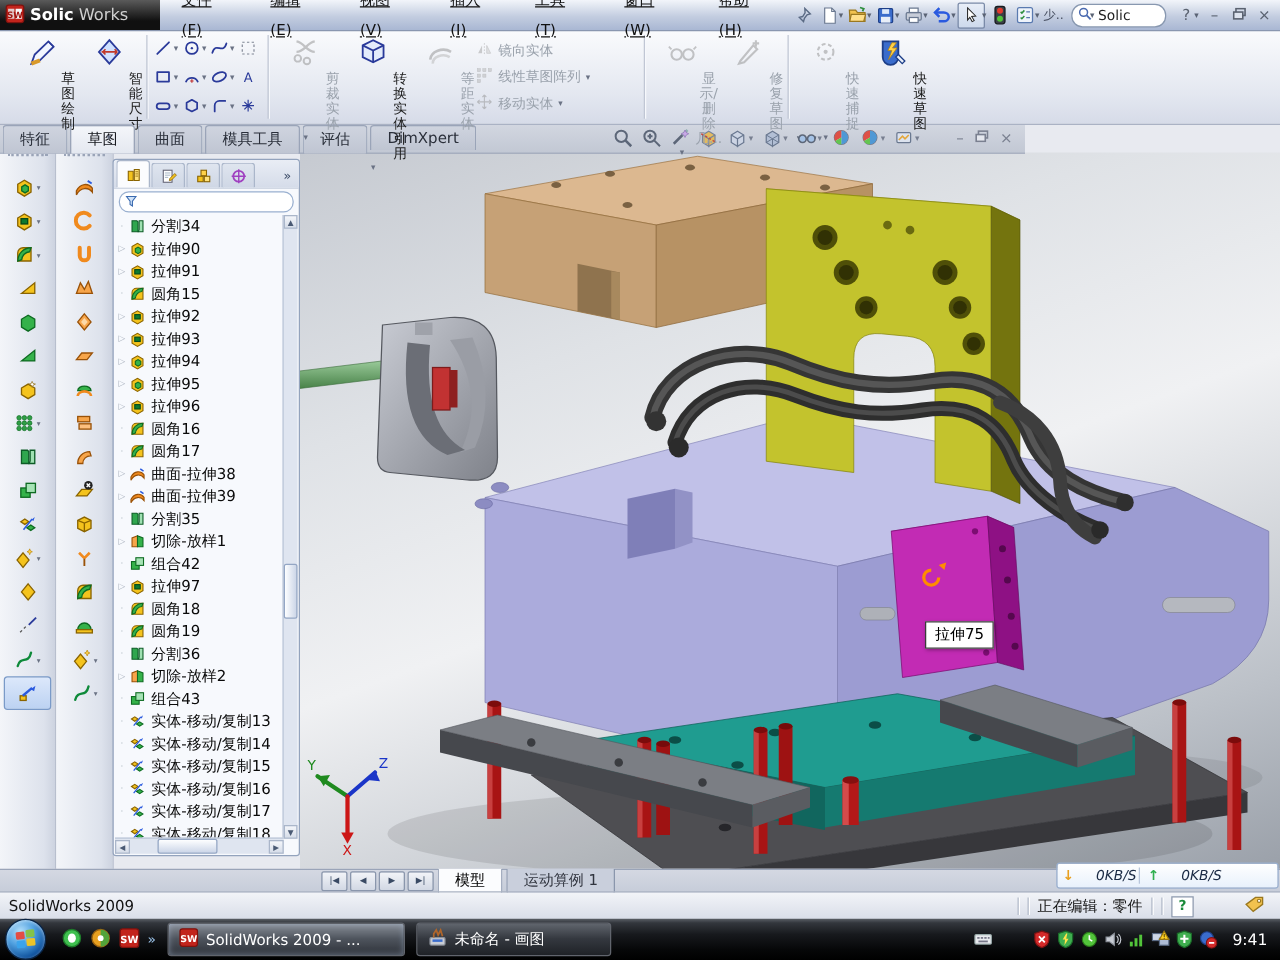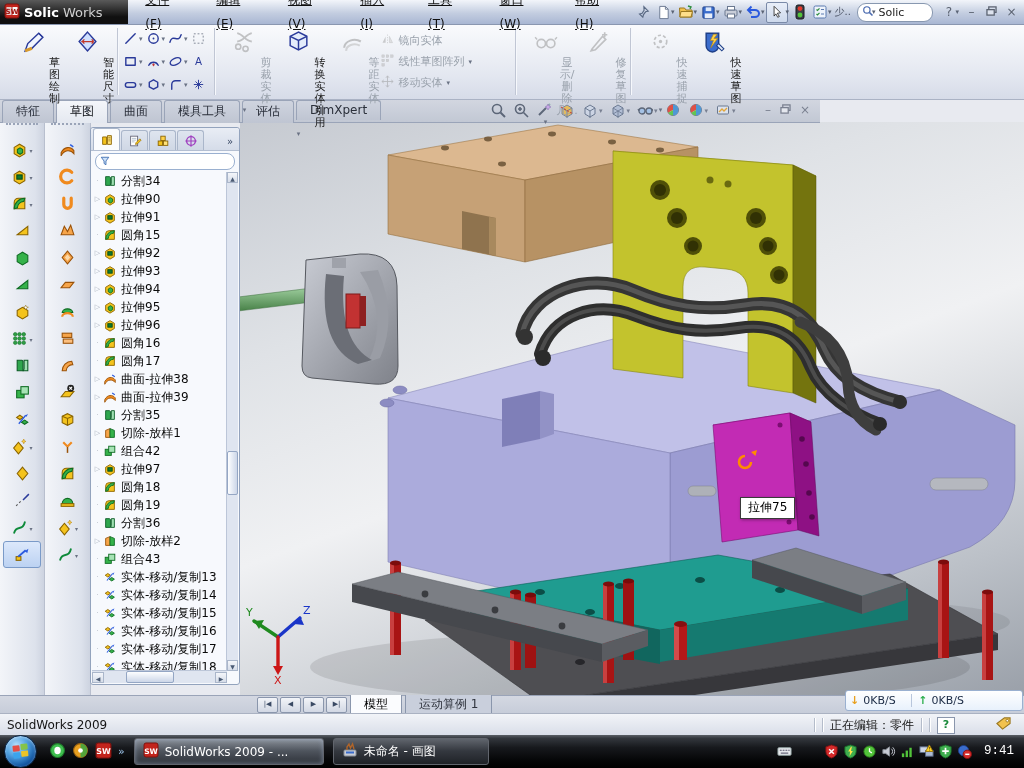--- a/index.html
+++ b/index.html
@@ -90,21 +90,21 @@
     background:linear-gradient(160deg,#c6cad1 0%,#dfe2e6 28%,#f0f1f3 52%,#bcc1c8 82%,#9aa0a9 100%);overflow:hidden;}
   .tooltip75{position:absolute;left:500px;top:375px;background:#ffffff;border:1px solid #3a3a3a;padding:1px 7px 2px;font-size:12px;color:#000;box-shadow:1px 1px 3px rgba(0,0,0,.35);}
 
   .netbox{position:absolute;left:845px;top:690px;width:178px;height:21px;z-index:45;
     background:linear-gradient(#ffffff,#e8f1fc);border:1px solid #9ab0d0;border-radius:3px;box-sizing:border-box;
     display:flex;align-items:center;font-size:11px;color:#1a2a44;}
   .netbox .na{font-weight:bold;margin:0 4px;}
   .netbox .nd{color:#e8a020;}
   .netbox .nu{color:#2faf4f;}
   .netbox .nsep{width:1px;height:13px;background:#b8c6dc;margin:0 2px;}
-  .netbox .nv{width:46px;text-align:left;}
+  .netbox .nv{width:46px;text-align:right;font-style:italic;}
 
   
   .bottombar{position:absolute;left:0;top:695px;width:1024px;height:18px;background:linear-gradient(#d4d8e2,#c6ccd9);border-top:1px solid #9aa4b8;display:flex;align-items:center;z-index:20;}
   .nav-btn{width:19px;height:14px;margin-left:2px;background:linear-gradient(#f2f4f8,#d2d8e4);border:1px solid #8a96ac;border-radius:2px;font-size:7px;color:#3a4a64;text-align:center;line-height:13px;}
   .btab{padding:1px 13px 2px;font-size:12px;border:1px solid #8a96ac;border-top:none;background:#c9cfdc;color:#30343e;margin-left:3px;border-radius:0 0 3px 3px;}
   .btab.act{background:#fbfcfe;color:#000;}
 
   
   .statusbar{position:absolute;left:0;top:713px;width:1024px;height:22px;background:linear-gradient(#f2f4f8,#d8dde8);border-top:1px solid #aab2c2;display:flex;align-items:center;z-index:21;}
   .sb-left{margin-left:7px;font-size:12px;color:#141414;}
@@ -122,21 +122,21 @@
   .flag{position:absolute;left:8px;top:8px;width:16px;height:15px;transform:rotate(-6deg);}
   .flag i{position:absolute;width:7px;height:6px;border-radius:1px;opacity:.95;}
   .f1{left:0;top:1px;background:#e8473a;}  .f2{left:8px;top:0;background:#86c440;}
   .f3{left:0;top:8px;background:#3aa3ec;}  .f4{left:8px;top:7px;background:#f6c61e;}
   .ql{display:flex;align-items:center;gap:6px;margin-left:12px;}
   .chev{color:#9fc8ef;font-size:11px;margin-left:6px;}
   .task{height:25px;border-radius:3px;border:1px solid #61656d;display:flex;align-items:center;gap:6px;padding:0 8px;margin-left:9px;
     background:linear-gradient(#60656d,#34383f 48%,#1f2227);max-width:176px;}
   .task.act{background:linear-gradient(#8a9099,#4e545d 48%,#2e3239);box-shadow:inset 0 0 5px rgba(180,200,230,.5);}
   .task .tl{color:#fff;font-size:12px;white-space:nowrap;overflow:hidden;text-overflow:ellipsis;}
-  .trayarea{margin-left:auto;display:flex;align-items:flex-start;gap:4px;font-family:Liberation Mono, monospace;}
+  .trayarea{margin-left:auto;display:flex;align-items:flex-start;gap:4px;}
   .clock{color:#fff;font-size:12.5px;margin:0 10px 0 8px;}
 </style>
 </head>
 <body>
 
 <div class="titlebar">
   <div class="logo">
     <span><svg width="16" height="16" viewBox="0 0 16 16">
           <rect x="1" y="1" width="14" height="14" rx="2" fill="#c2241c" stroke="#7e120e"></rect>
           <rect x="2.5" y="4" width="5" height="8" fill="#e8e8e8" opacity=".85"></rect>

